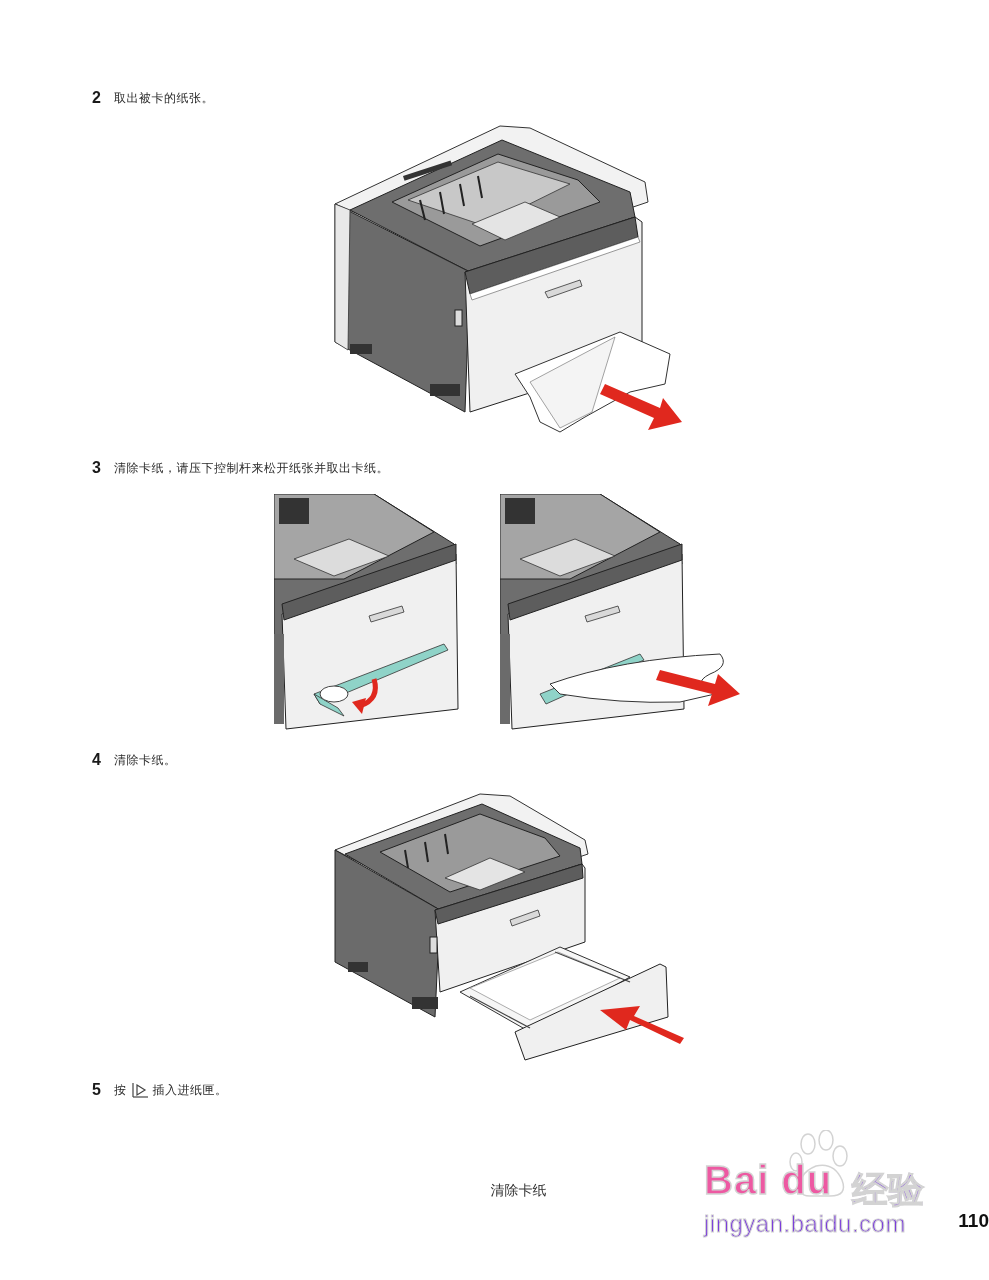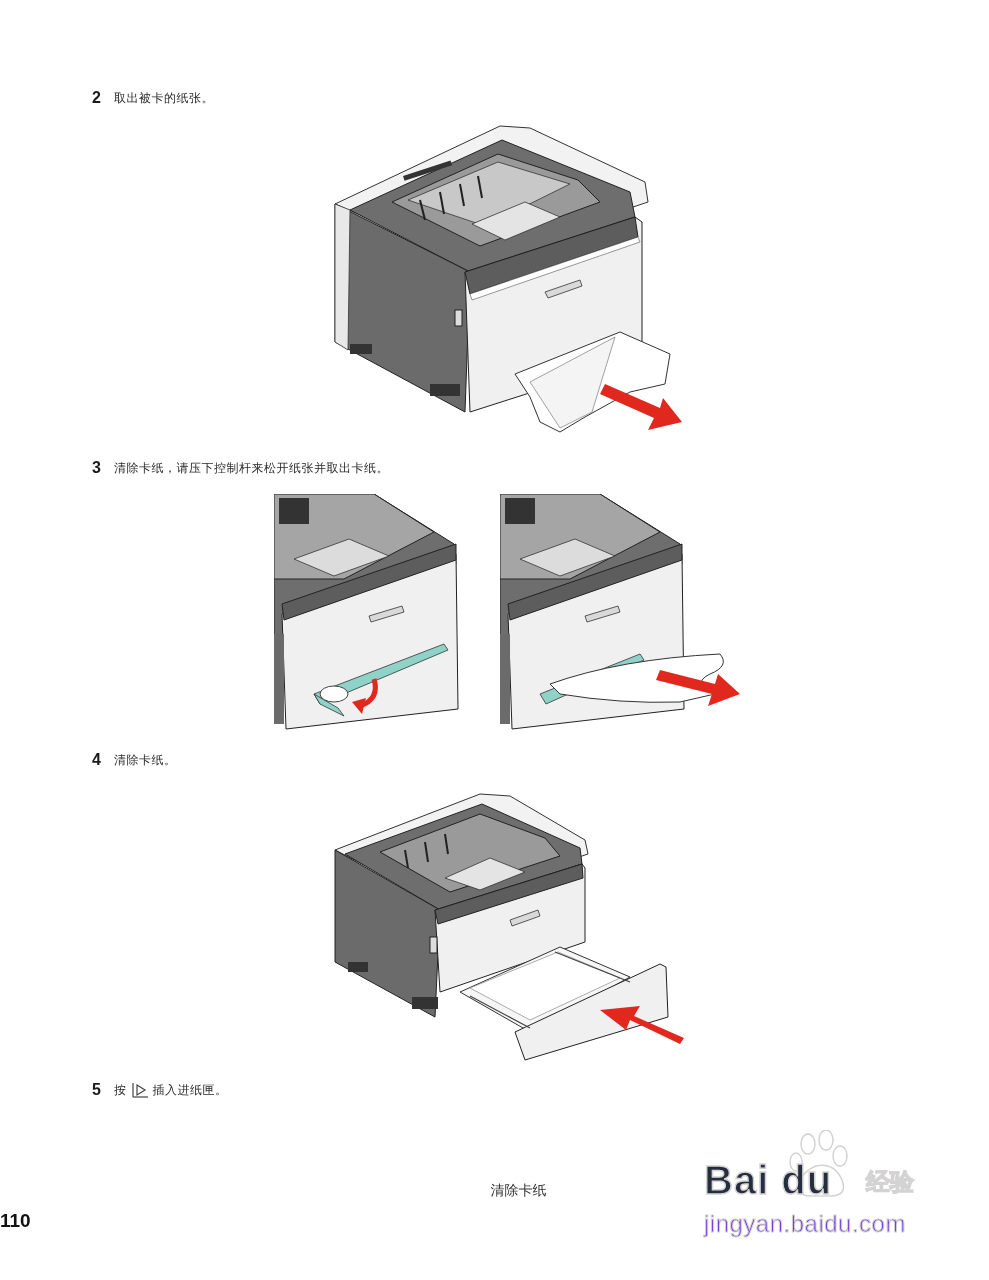--- a/index.html
+++ b/index.html
@@ -5,27 +5,27 @@
   html, body { margin: 0; padding: 0; background: #ffffff; }
   body { width: 989px; height: 1280px; position: relative; overflow: hidden;
          font-family: "DejaVu Sans", "Liberation Sans", sans-serif; color: #1a1a1a; }
   .step { position: absolute; left: 92px; font-size: 15px; line-height: 20px; display: flex; align-items: center; white-space: nowrap; }
   .step .num { font-family: "Liberation Sans", sans-serif; font-weight: bold; font-size: 16px; width: 22px; display: inline-block; }
   .step .txt { font-family: "DejaVu Serif", "Liberation Serif", serif; font-size: 12px; letter-spacing: 0.5px; color: #2a2a2a; }
   .continue-key { display: inline-block; width: 18px; height: 17px; margin: 0 4px; vertical-align: middle; }
   .fig { position: absolute; }
   .footer-title { position: absolute; left: 16px; width: 989px; top: 1182px; text-align: center;
                   font-family: "DejaVu Serif", "Liberation Serif", serif; font-size: 14px; color: #333; padding-left: 8px; }
-  .footer-page { position: absolute; left: 0; width: 989px; top: 1210px; text-align: left;
+  .footer-page { position: absolute; left: 0; width: 989px; top: 1210px; text-align: right;
                  font-family: "Liberation Sans", sans-serif; font-weight: bold; font-size: 19px; color: #111; }
   .watermark { position: absolute; left: 700px; top: 1130px; width: 240px; height: 110px; opacity: 0.9; }
   .wm-brand { position: absolute; left: 4px; top: 28px; font-family: "Liberation Sans", sans-serif; font-weight: bold;
-              font-size: 40px; color: #0f172a; -webkit-text-stroke: 1.5px #cfcfcf; letter-spacing: 1px; }
-  .wm-cn { position: absolute; left: 166px; top: 36px; font-family: "DejaVu Sans", sans-serif; font-weight: bold;
-           font-size: 24px; color: #ef4444; -webkit-text-stroke: 1.2px #cfcfcf; }
+              font-size: 40px; color: #ec4899; -webkit-text-stroke: 1.5px #cfcfcf; letter-spacing: 1px; }
+  .wm-cn { position: absolute; left: 152px; top: 36px; font-family: "DejaVu Sans", sans-serif; font-weight: bold;
+           font-size: 36px; color: #6d28d9; -webkit-text-stroke: 1.2px #cfcfcf; }
   .wm-url { position: absolute; left: 4px; top: 80px; font-family: "Liberation Sans", sans-serif; font-size: 24px;
             color: #6d28d9; -webkit-text-stroke: 1px #cfcfcf; letter-spacing: 0.5px; }
 </style>
 </head>
 <body>
 
 <div class="step" style="top:88px;">
   <span class="num">2</span>
   <span class="txt">取出被卡的纸张。</span>
 </div>

